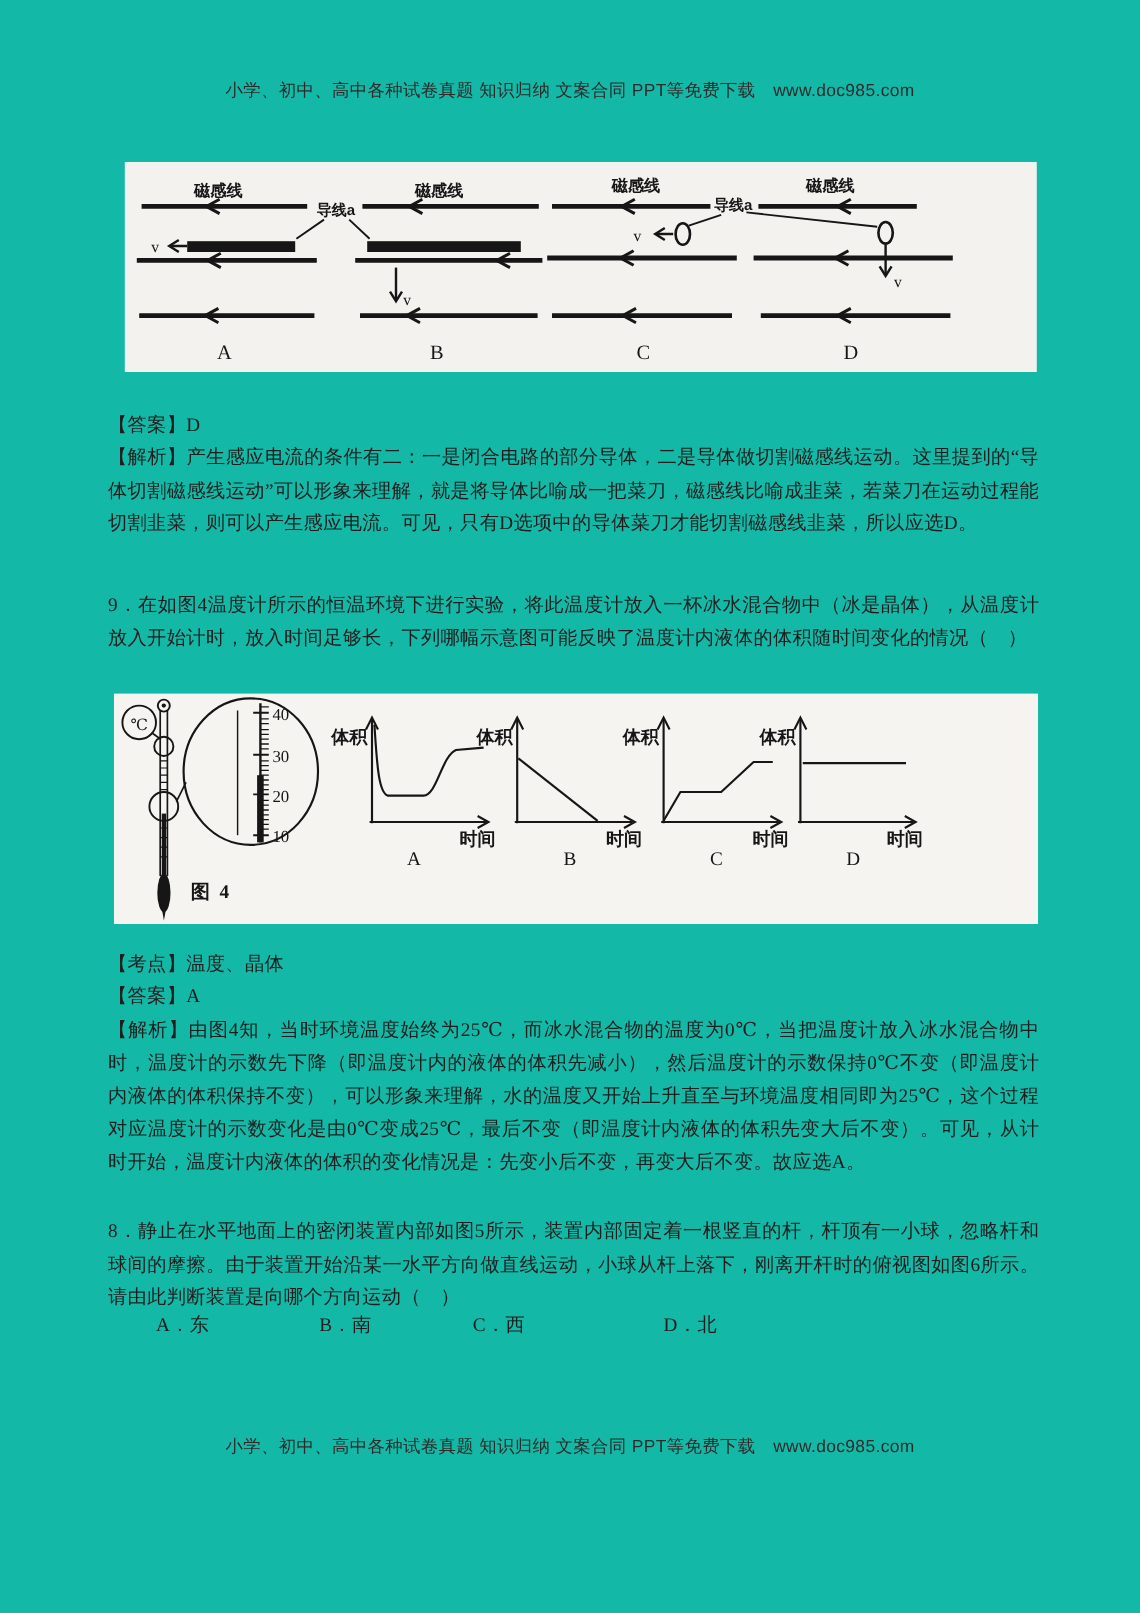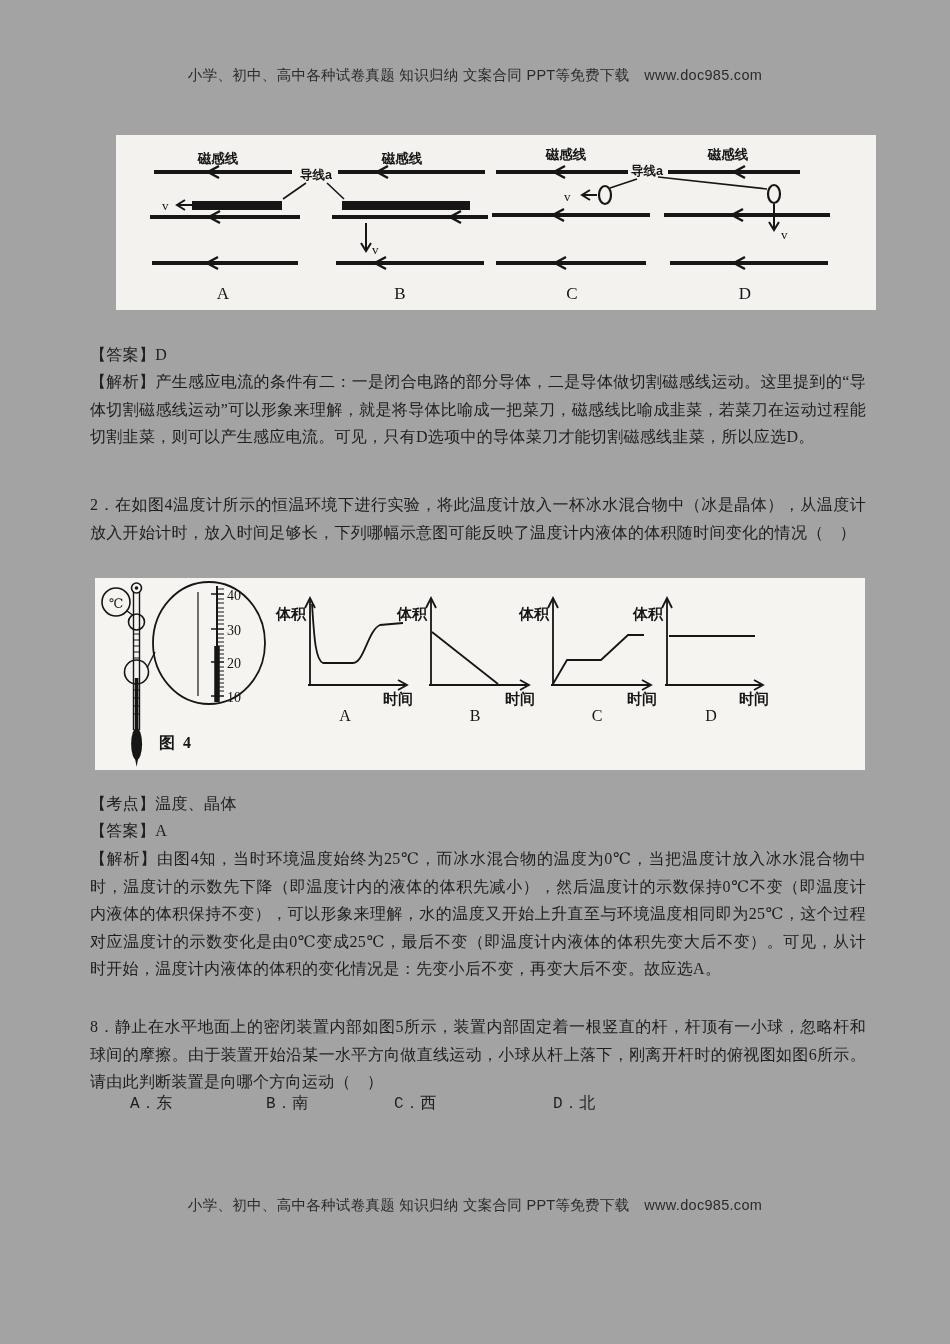--- a/index.html
+++ b/index.html
@@ -1,33 +1,33 @@
 <!DOCTYPE html>
 <html><head>
 <meta charset="utf-8">
 <style>
   * { margin:0; padding:0; box-sizing:border-box; }
   html,body { background:#ffffff; }
   .page {
-    position:relative; width:950px; height:1344px; background:#a3a3a3;
+    position:relative; width:950px; height:1344px; background:#14b8a6;
     font-family:"Liberation Serif","DejaVu Serif",serif; color:#1e1e1e; overflow:hidden;
   }
   .hdr {
     position:absolute; left:0; width:100%; text-align:center;
     font-family:"Liberation Sans","DejaVu Sans",sans-serif;
     font-size:14.5px; color:#2b2b2b; letter-spacing:0.3px;
   }
   .tx {
     position:absolute; left:90px; width:776px;
     font-size:16px; line-height:27.5px; text-align:justify; letter-spacing:0.3px;
   }
   .fig { position:absolute; }
-  .fig1 { left:116px; top:135px; width:760px; height:175px; background:#f3f2ef;padding-left:24px; }
+  .fig1 { left:104px; top:135px; width:760px; height:175px; background:#f3f2ef; }
   .fig2 { left:95px;  top:578px; width:770px; height:192px; background:#f5f4f1; }
-  .opts { position:absolute; left:90px; top:1091px; width:776px; height:28px;font-family:Liberation Mono, monospace; }
+  .opts { position:absolute; left:90px; top:1091px; width:776px; height:28px; }
   .opts span { position:absolute; top:0; font-size:16px; line-height:27.5px; letter-spacing:0.3px; }
   svg { display:block; }
   svg text { font-family:"Liberation Serif","DejaVu Serif",serif; fill:#161616; }
   svg text.heilbl { font-family:"Liberation Sans","DejaVu Sans",sans-serif; font-weight:bold; }
   .stroke { stroke:#161616; fill:none; }
 </style>
 </head>
 <body>
 
 <div class="page">
@@ -97,21 +97,21 @@
       <g>
         <text class="heilbl" x="507" y="40" font-size="12.5" text-anchor="middle">导线a</text>
         <path class="stroke" d="M497 44 470 53 M518 42 627 54" stroke-width="1.6"></path>
       </g>
     </svg>
   </div>
 
   <div class="tx" style="top:368px">【解析】产生感应电流的条件有二：一是闭合电路的部分导体，二是导体做切割磁感线运动。这里提到的“导体切割磁感线运动”可以形象来理解，就是将导体比喻成一把菜刀，磁感线比喻成韭菜，若菜刀在运动过程能切割韭菜，则可以产生感应电流。可见，只有D选项中的导体菜刀才能切割磁感线韭菜，所以应选D。</div>
   <div class="tx" style="top:341px">【答案】D</div>
 
-  <div class="tx" style="top:491px">2．在如图4温度计所示的恒温环境下进行实验，将此温度计放入一杯冰水混合物中（冰是晶体），从温度计放入开始计时，放入时间足够长，下列哪幅示意图可能反映了温度计内液体的体积随时间变化的情况（　）</div>
+  <div class="tx" style="top:491px">9．在如图4温度计所示的恒温环境下进行实验，将此温度计放入一杯冰水混合物中（冰是晶体），从温度计放入开始计时，放入时间足够长，下列哪幅示意图可能反映了温度计内液体的体积随时间变化的情况（　）</div>
 
   <div class="fig fig2">
     <svg width="770" height="192" viewBox="0 0 770 192">
 
       <g>
         <circle class="stroke" cx="21" cy="24" r="14" stroke-width="1.6"></circle>
         <text x="21" y="30" font-size="13" text-anchor="middle">℃</text>
         <path class="stroke" d="M32 33 39 38" stroke-width="1.4"></path>
         <path class="stroke" d="M38.5 14V152 M44.5 14V152" stroke-width="1.4"></path>
         <circle class="stroke" cx="41.5" cy="10" r="5" stroke-width="1.6"></circle>

